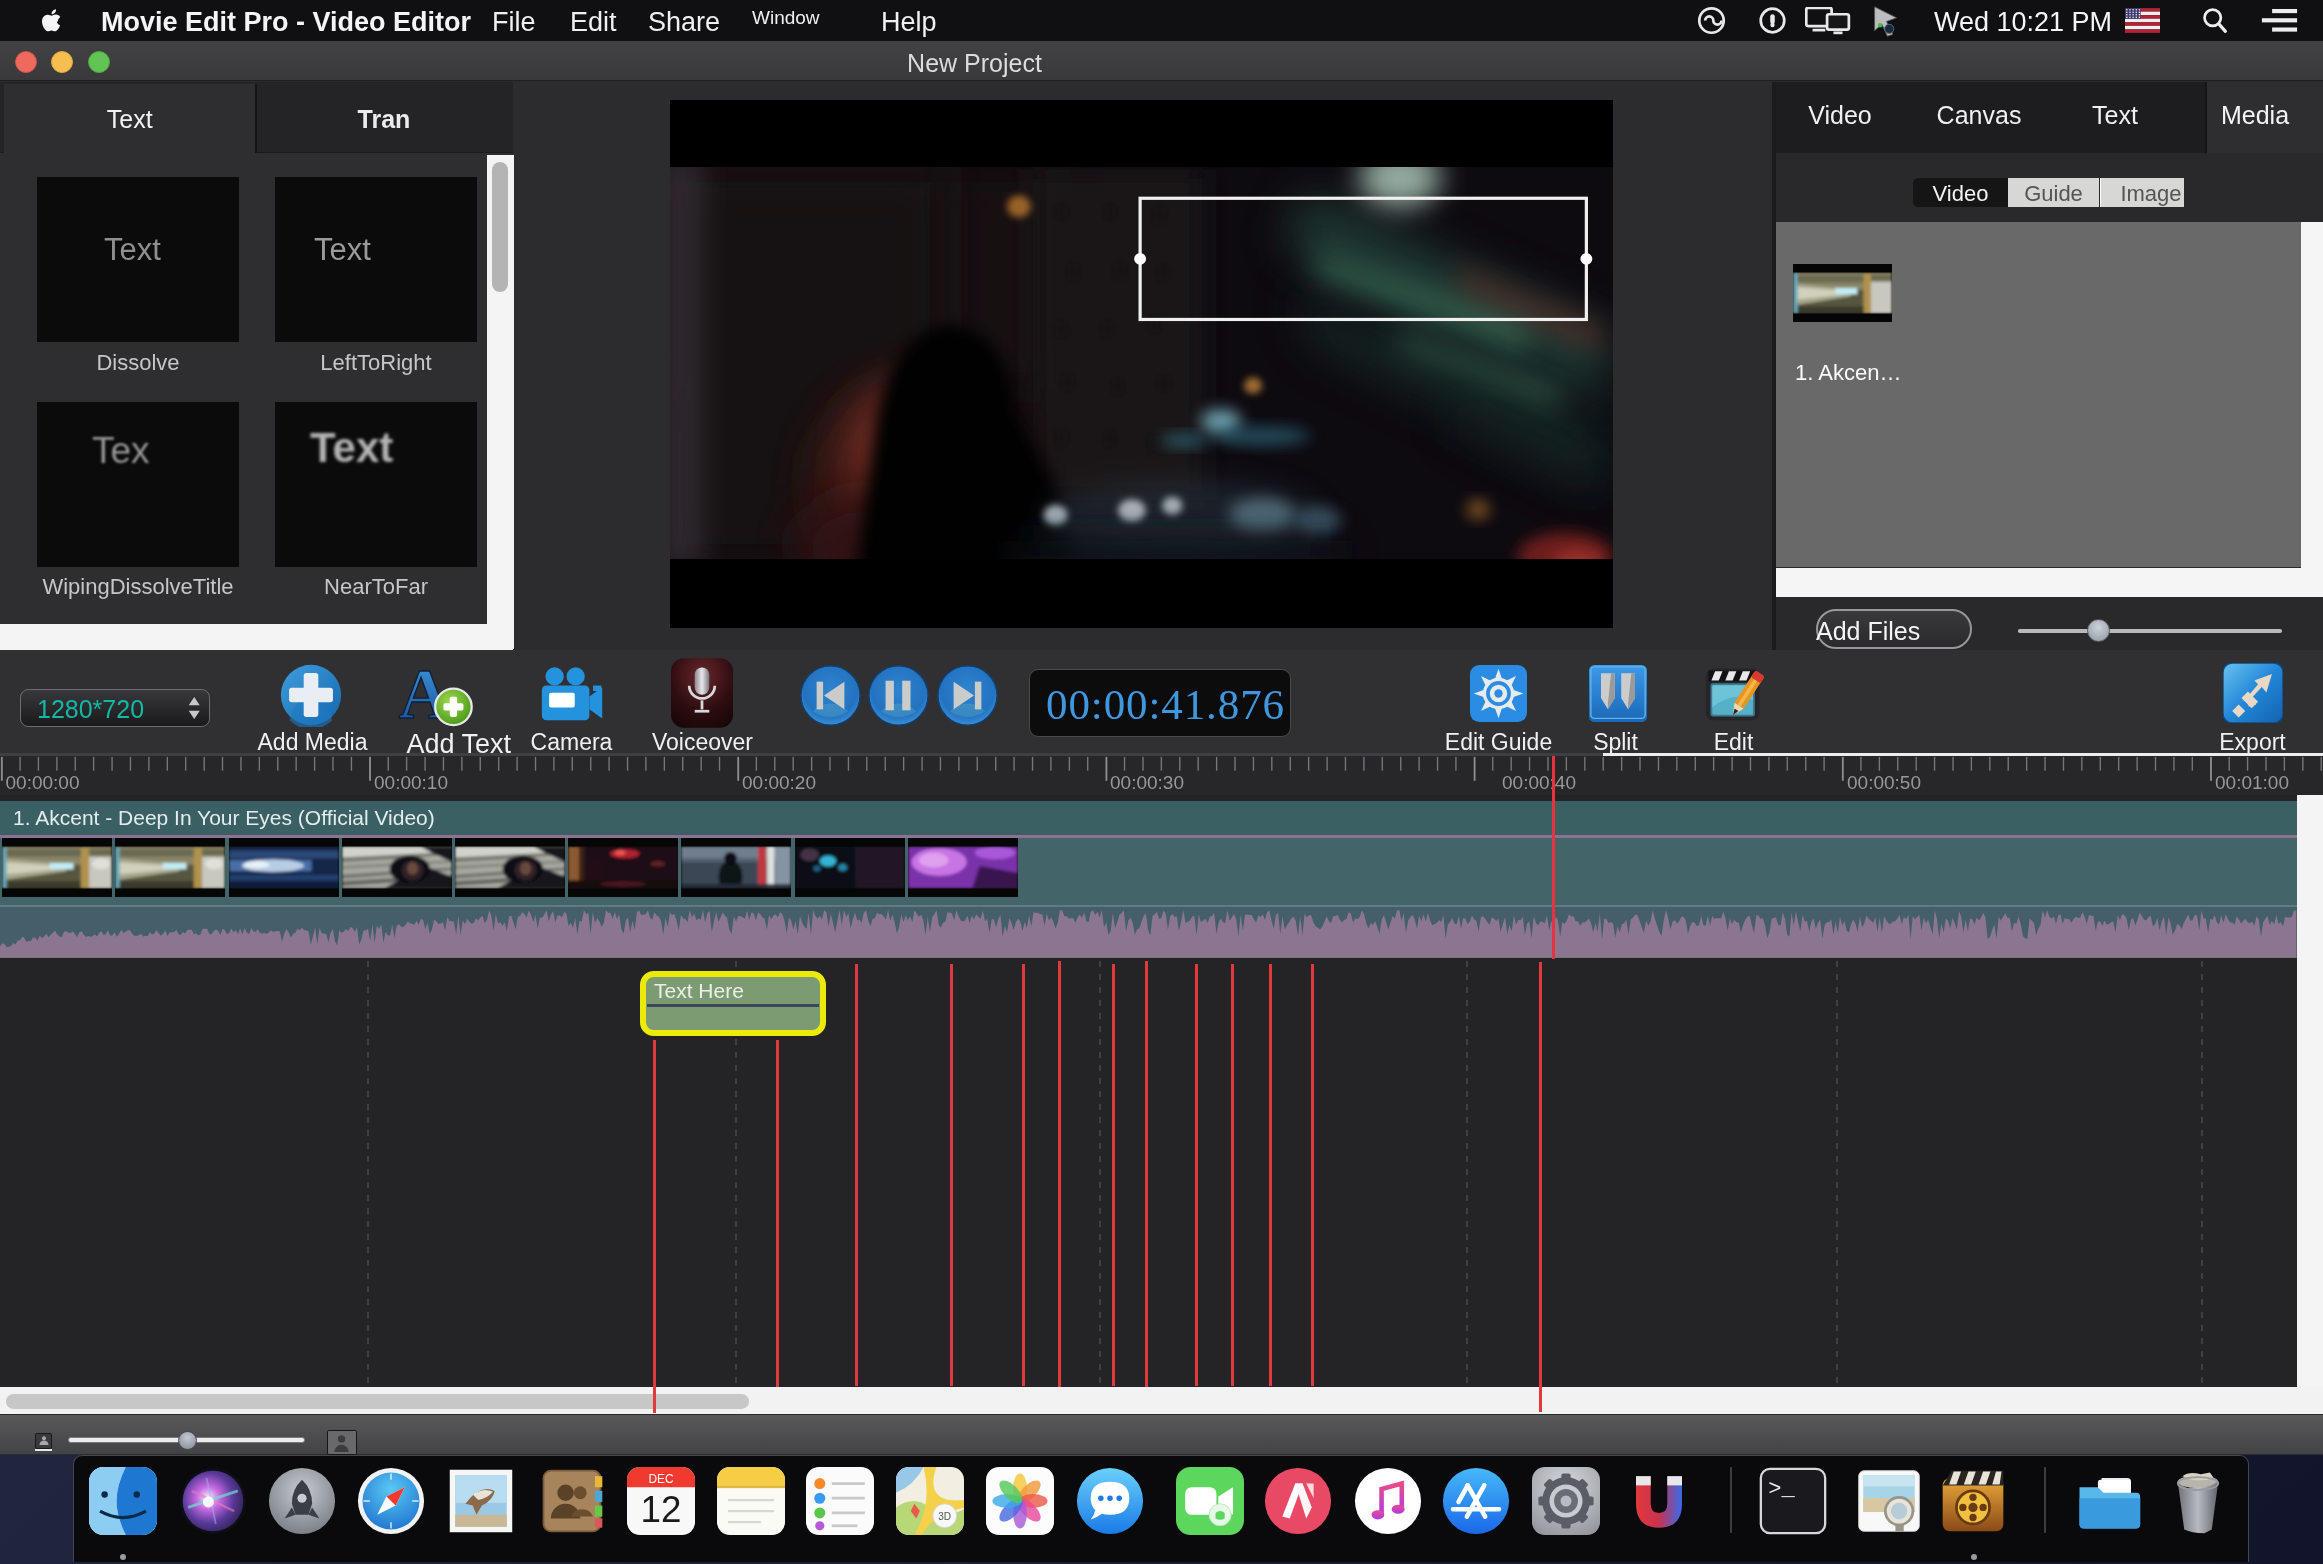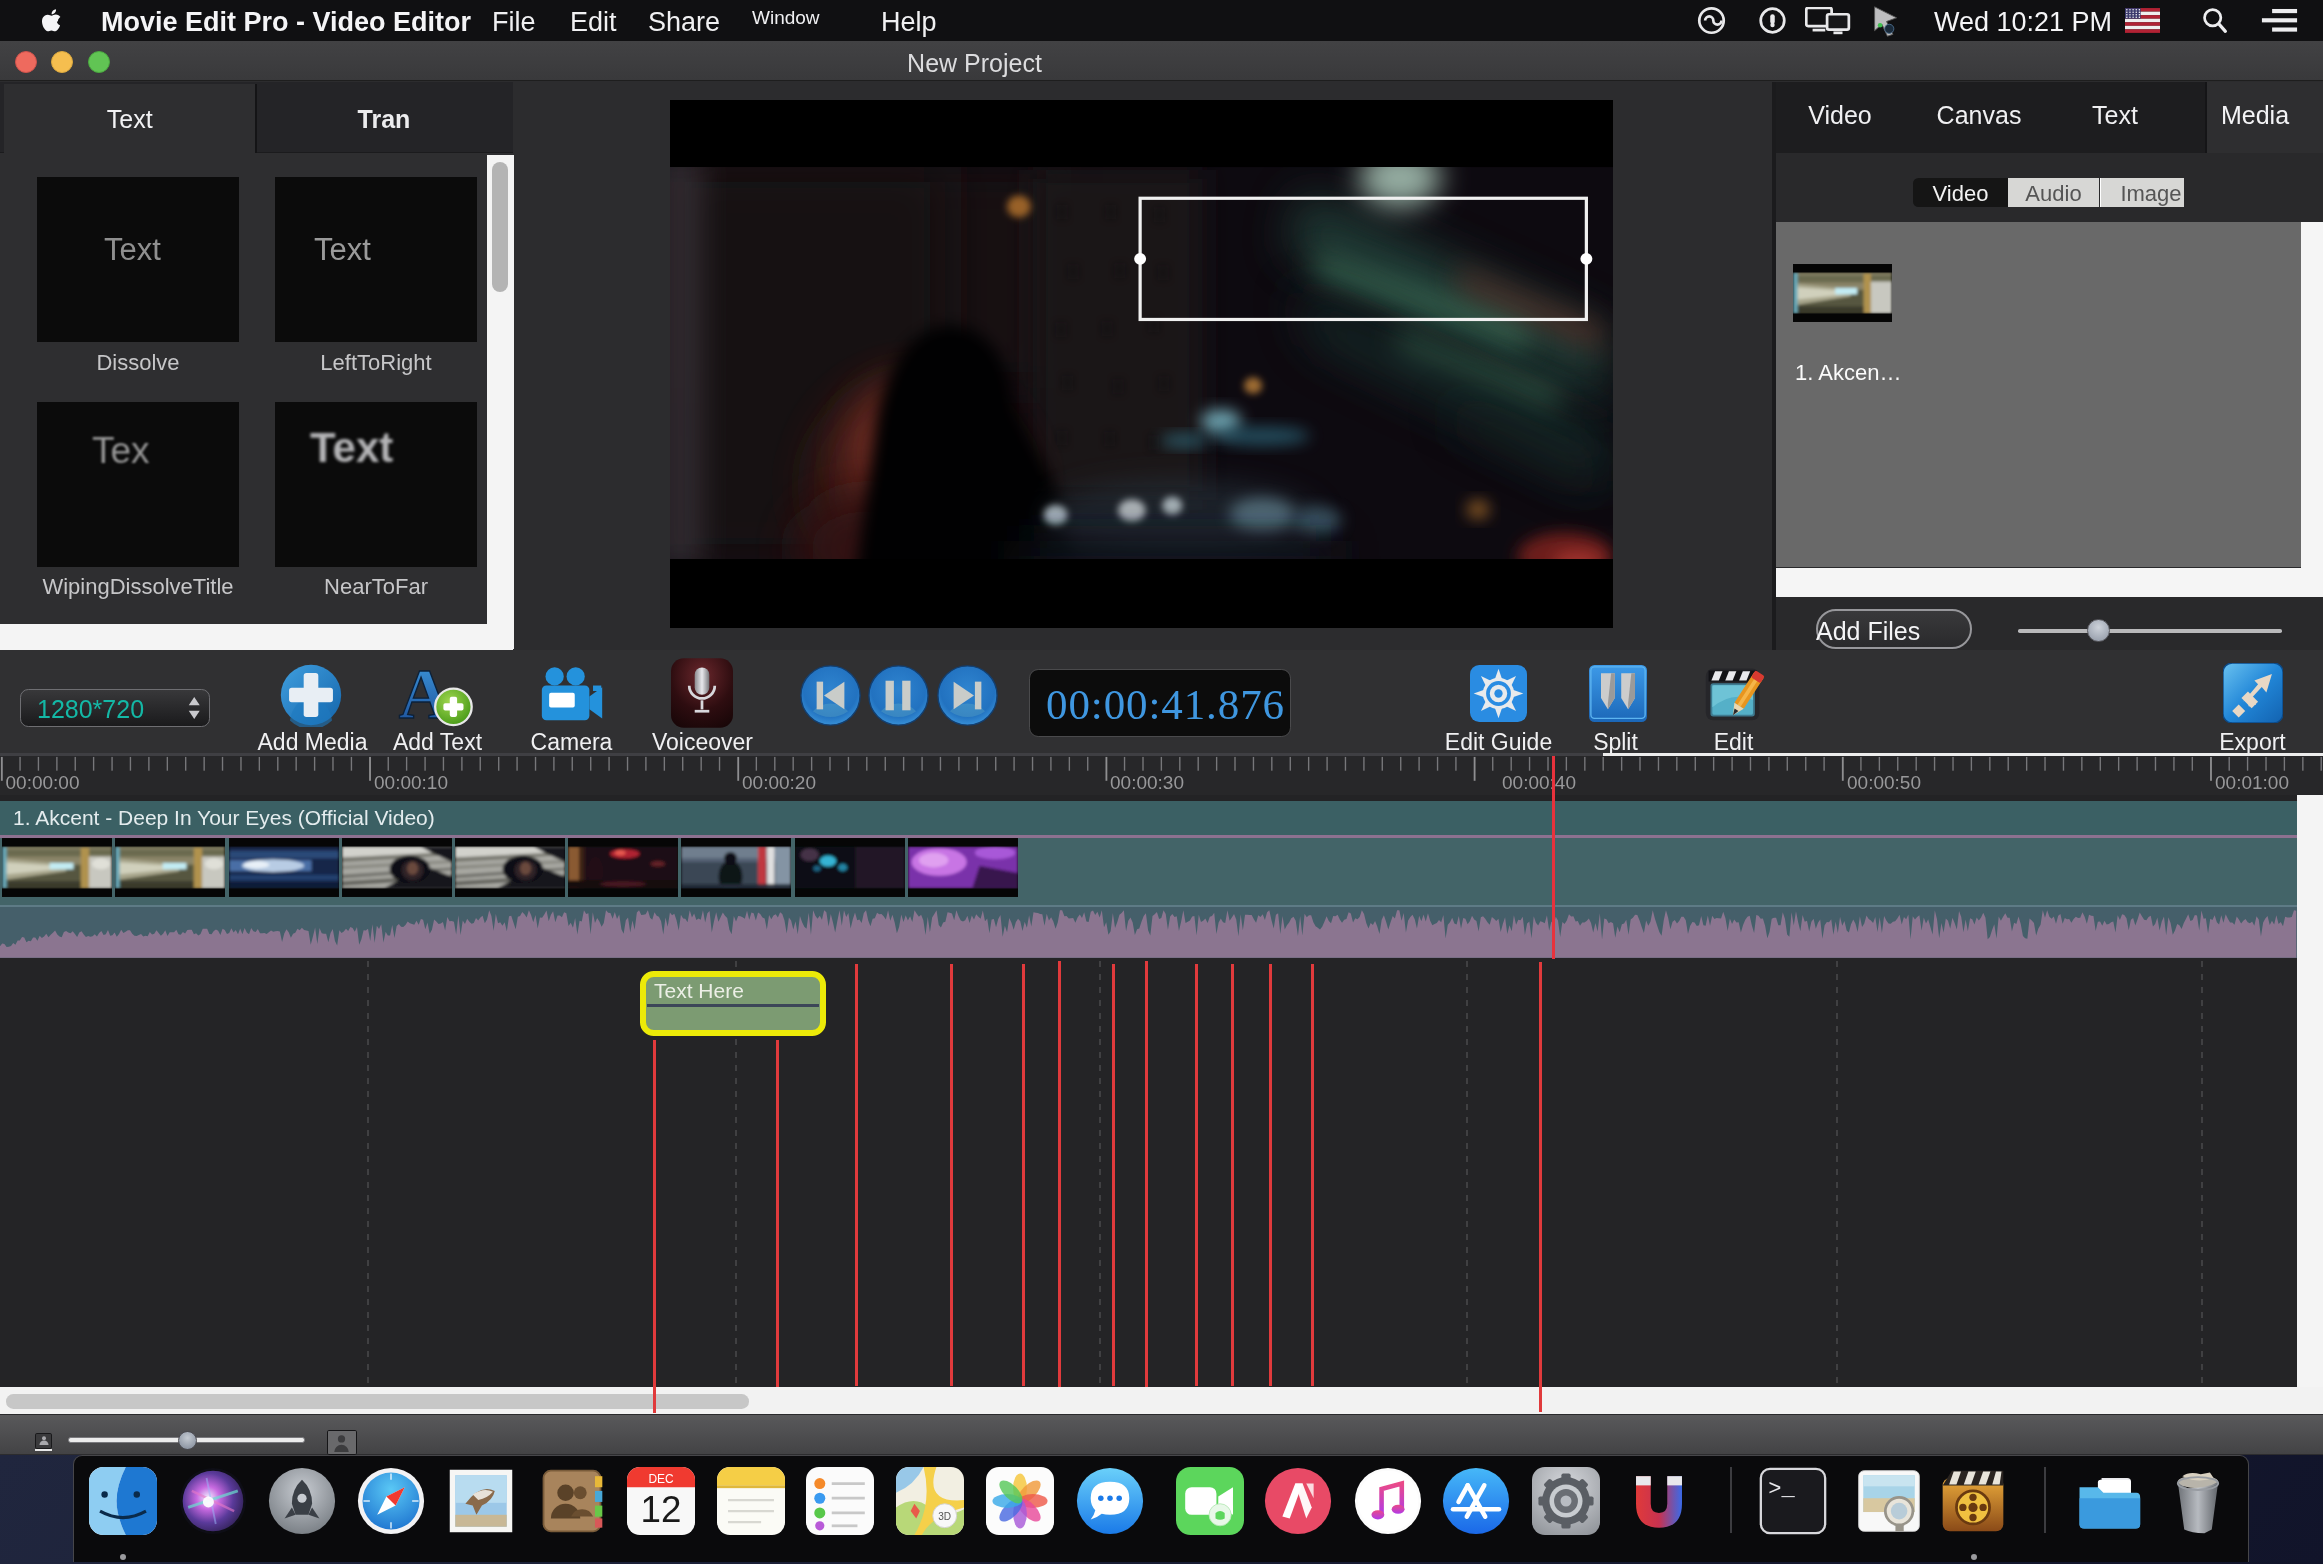--- a/index.html
+++ b/index.html
@@ -184,21 +184,21 @@
 <div style="position:absolute;left:1776px;top:82px;width:547px;height:71px;background:#1d1d1f;"></div>
 <div style="position:absolute;left:2207px;top:82px;width:117px;height:71px;background:#2e2e30;"></div>
 <div style="position:absolute;left:2205px;top:82px;width:1.8px;height:71px;background:#151517;"></div>
 <div style="position:absolute;left:1785px;top:101px;width:110px;text-align:center;font-size:25px;color:#f0f0f2;font-weight:400;white-space:nowrap;">Video</div>
 <div style="position:absolute;left:1924px;top:101px;width:110px;text-align:center;font-size:25px;color:#f0f0f2;font-weight:400;white-space:nowrap;">Canvas</div>
 <div style="position:absolute;left:2060px;top:101px;width:110px;text-align:center;font-size:25px;color:#f0f0f2;font-weight:400;white-space:nowrap;">Text</div>
 <div style="position:absolute;left:2200px;top:101px;width:110px;text-align:center;font-size:25px;color:#f4f4f6;font-weight:400;white-space:nowrap;">Media</div>
 <div style="position:absolute;left:1913px;top:178px;width:95px;height:28.5px;background:#151515;border-radius:5.5px 0 0 5.5px;"></div>
 <div style="position:absolute;left:1913px;top:181px;width:95px;text-align:center;font-size:22px;color:#f2f2f2;font-weight:400;white-space:nowrap;">Video</div>
 <div style="position:absolute;left:2008px;top:178px;width:91px;height:28.5px;background:#d7d7d5;"></div>
-<div style="position:absolute;left:2008px;top:181px;width:91px;text-align:center;font-size:22px;color:#555;font-weight:400;white-space:nowrap;">Audio</div>
+<div style="position:absolute;left:2008px;top:181px;width:91px;text-align:center;font-size:22px;color:#555;font-weight:400;white-space:nowrap;">Guide</div>
 <div style="position:absolute;left:2100px;top:178px;width:84px;height:28.5px;background:#d7d7d5;border-left:1.8px solid #fff;"></div>
 <div style="position:absolute;left:2100px;top:181px;width:102px;text-align:center;font-size:22px;color:#555;font-weight:400;white-space:nowrap;">Image</div>
 <div style="position:absolute;left:1776px;top:222px;width:525px;height:345px;background:#696969;"></div>
 <div style="position:absolute;left:2301px;top:222px;width:22px;height:375px;background:#f5f5f5;"></div>
 <div style="position:absolute;left:1776px;top:568px;width:547px;height:29px;background:#f5f5f5;"></div>
 <svg style="position:absolute;left:1793px;top:264px" width="99" height="58" viewBox="0 0 108 63">
 <rect width="108" height="63" fill="#050505"></rect>
 <defs>
       <filter id="mb" x="-30%" y="-30%" width="160%" height="160%">
         <feGaussianBlur stdDeviation="1.6"></feGaussianBlur>
@@ -260,21 +260,21 @@
 <defs>
       <radialGradient id="gg" cx="0.4" cy="0.35" r="0.75">
         <stop offset="0" stop-color="#9fd64f"></stop>
         <stop offset="1" stop-color="#3f9412"></stop>
       </radialGradient>
     </defs>
 <circle cx="64" cy="52" r="20" fill="url(#gg)" stroke="#e8e8e8" stroke-width="2.5"></circle>
 <rect x="60" y="41" width="8" height="22" rx="2" fill="#fff"></rect>
     <rect x="53" y="48" width="22" height="8" rx="2" fill="#fff"></rect>
   </svg>
-<div style="position:absolute;left:364px;top:729px;width:147px;text-align:center;font-size:23px;color:#f0f0f2;font-weight:400;white-space:nowrap;">Add Text</div>
+<div style="position:absolute;left:364px;top:729px;width:147px;text-align:right;font-size:27px;color:#f0f0f2;font-weight:400;white-space:nowrap;">Add Text</div>
 <svg style="position:absolute;left:540px;top:667px" width="64" height="59" viewBox="0 0 70 64">
 <circle cx="16" cy="10" r="10" fill="#2492dc"></circle>
     <circle cx="39" cy="10" r="10" fill="#2492dc"></circle>
 <rect x="2" y="20" width="52" height="38" rx="5" fill="#2492dc"></rect>
 <rect x="10" y="28" width="28" height="16" rx="2" fill="#fff"></rect>
 <path d="M54 32 L68 22 L68 56 L54 46 Z" fill="#2492dc"></path>
 <rect x="58" y="20" width="9" height="6" fill="#2492dc"></rect>
   </svg>
 <div style="position:absolute;left:498px;top:729px;width:147px;text-align:center;font-size:23px;color:#f0f0f2;font-weight:400;white-space:nowrap;">Camera</div>
 <svg style="position:absolute;left:671px;top:658px" width="62" height="70" viewBox="0 0 68 76">

